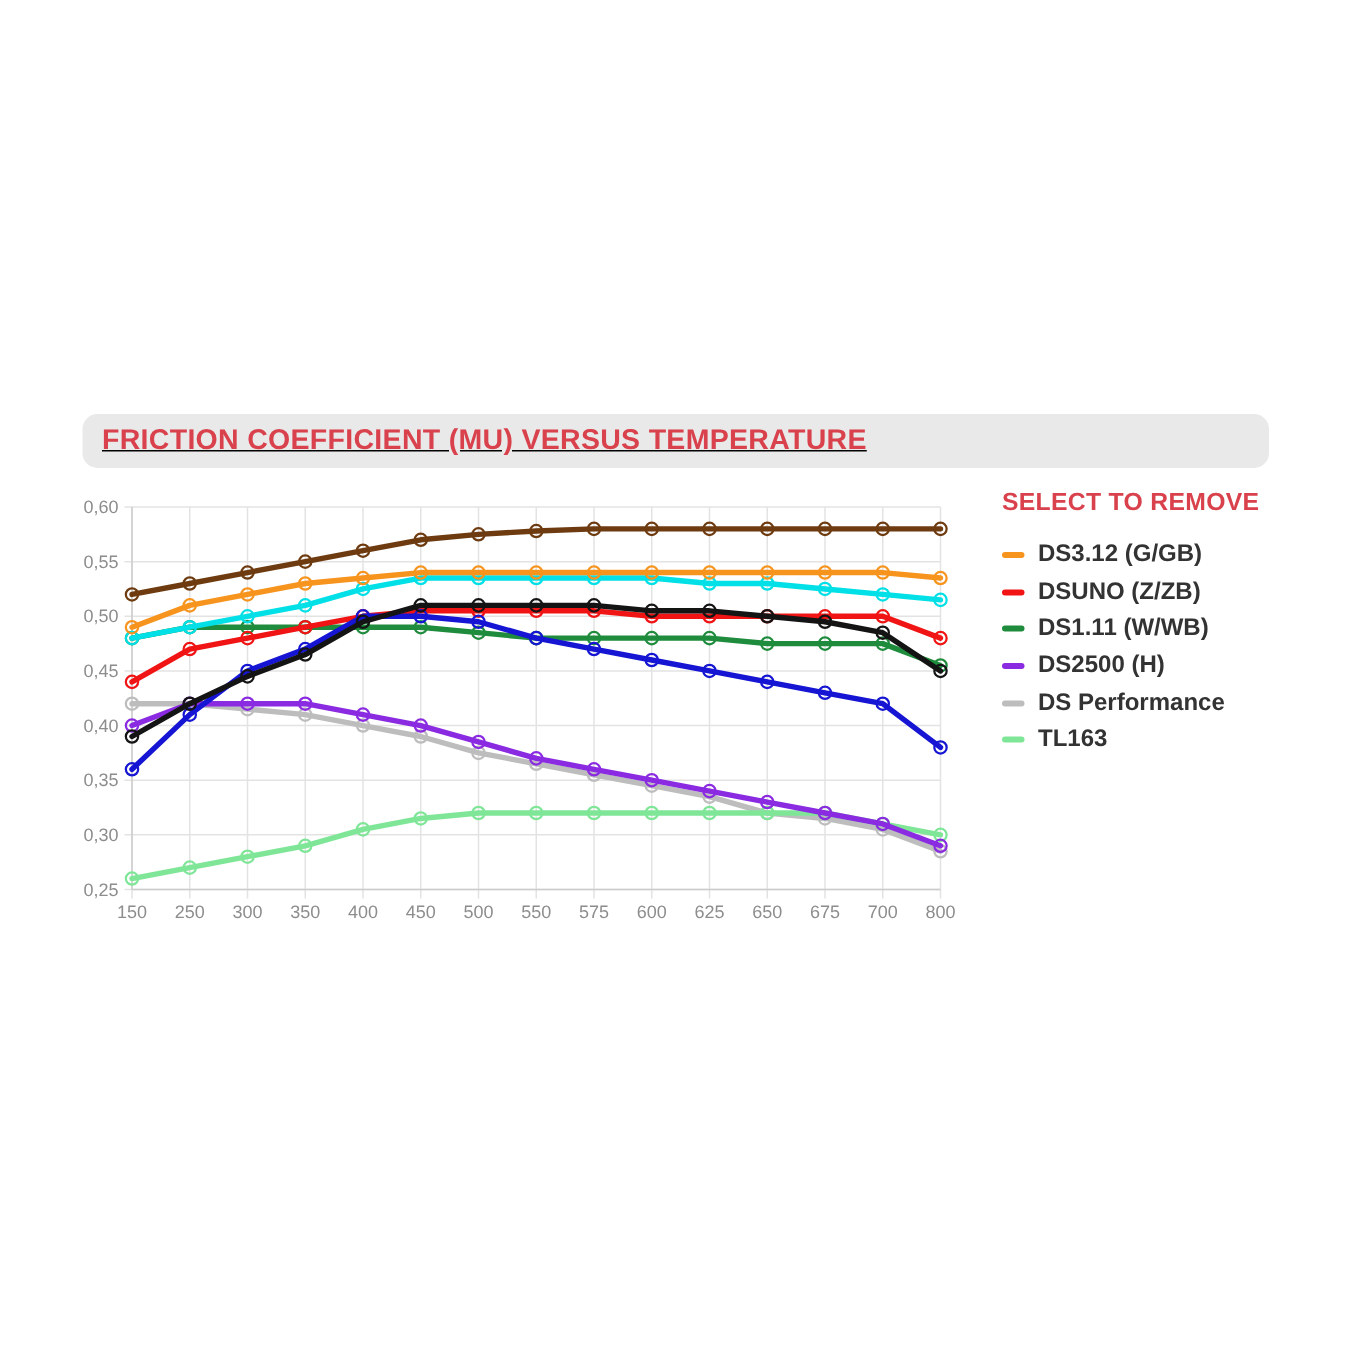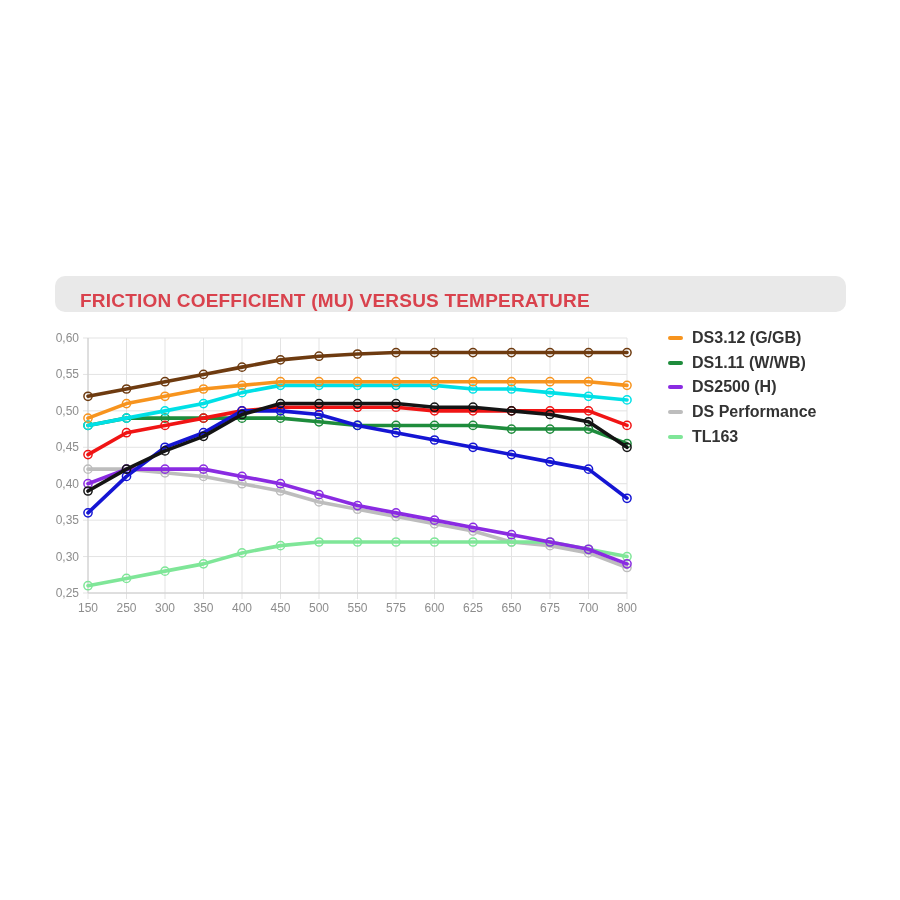--- a/index.html
+++ b/index.html
@@ -4,21 +4,21 @@
 <style>
   html,body{margin:0;padding:0;}
   body{
     width:900px;height:900px;background:#ffffff;position:relative;
     font-family:"Liberation Sans", sans-serif;
     -webkit-font-smoothing:antialiased;
   }
   .title-bar{
     position:absolute;left:55px;top:276px;width:791px;height:36px;
     background:#e9e9e9;border-radius:10px;
-    display:flex;align-items:flex-end;padding-left:25px;box-sizing:border-box;
+    display:flex;align-items:center;padding-left:13px;box-sizing:border-box;text-decoration:underline;
   }
   .title-bar span{
     font-size:19px;font-weight:bold;letter-spacing:0.2px;
   }
   #chart{position:absolute;left:50px;top:320px;}
   .legend{position:absolute;left:668px;top:326px;width:190px;}
   .legend-header{font-size:16.5px;font-weight:bold;margin-bottom:13px;letter-spacing:0.2px;}
   .legend-row{display:flex;align-items:center;height:24.6px;cursor:pointer;}
   .legend-swatch{width:15px;height:4px;border-radius:2px;margin-right:9px;flex:0 0 auto;}
   .legend-label{font-size:16px;font-weight:600;color:#333333;white-space:nowrap;}
@@ -259,26 +259,31 @@
       <circle cx="434.5" cy="407.2142857142857" r="4.1" fill="none" stroke="#141414" stroke-width="1.5"></circle>
       <circle cx="473" cy="407.2142857142857" r="4.1" fill="none" stroke="#141414" stroke-width="1.5"></circle>
       <circle cx="511.5" cy="410.85714285714283" r="4.1" fill="none" stroke="#141414" stroke-width="1.5"></circle>
       <circle cx="550" cy="414.5" r="4.1" fill="none" stroke="#141414" stroke-width="1.5"></circle>
       <circle cx="588.5" cy="421.7857142857143" r="4.1" fill="none" stroke="#141414" stroke-width="1.5"></circle>
       <circle cx="627" cy="447.2857142857143" r="4.1" fill="none" stroke="#141414" stroke-width="1.5"></circle>
     </g>
   </svg>
 
 <div class="legend">
+  <div class="legend-header" style="color: rgb(217, 66, 77);">SELECT TO REMOVE</div>
   <div id="legend-items">
       <div class="legend-row">
         <span class="legend-swatch" style="background: rgb(247, 148, 30);"></span>
         <span class="legend-label">DS3.12 (G/GB)</span>
       </div>
       <div class="legend-row">
+        <span class="legend-swatch" style="background: rgb(240, 20, 20);"></span>
+        <span class="legend-label">DSUNO (Z/ZB)</span>
+      </div>
+      <div class="legend-row">
         <span class="legend-swatch" style="background: rgb(30, 140, 60);"></span>
         <span class="legend-label">DS1.11 (W/WB)</span>
       </div>
       <div class="legend-row">
         <span class="legend-swatch" style="background: rgb(138, 43, 226);"></span>
         <span class="legend-label">DS2500 (H)</span>
       </div>
       <div class="legend-row">
         <span class="legend-swatch" style="background: rgb(189, 189, 189);"></span>
         <span class="legend-label">DS Performance</span>

